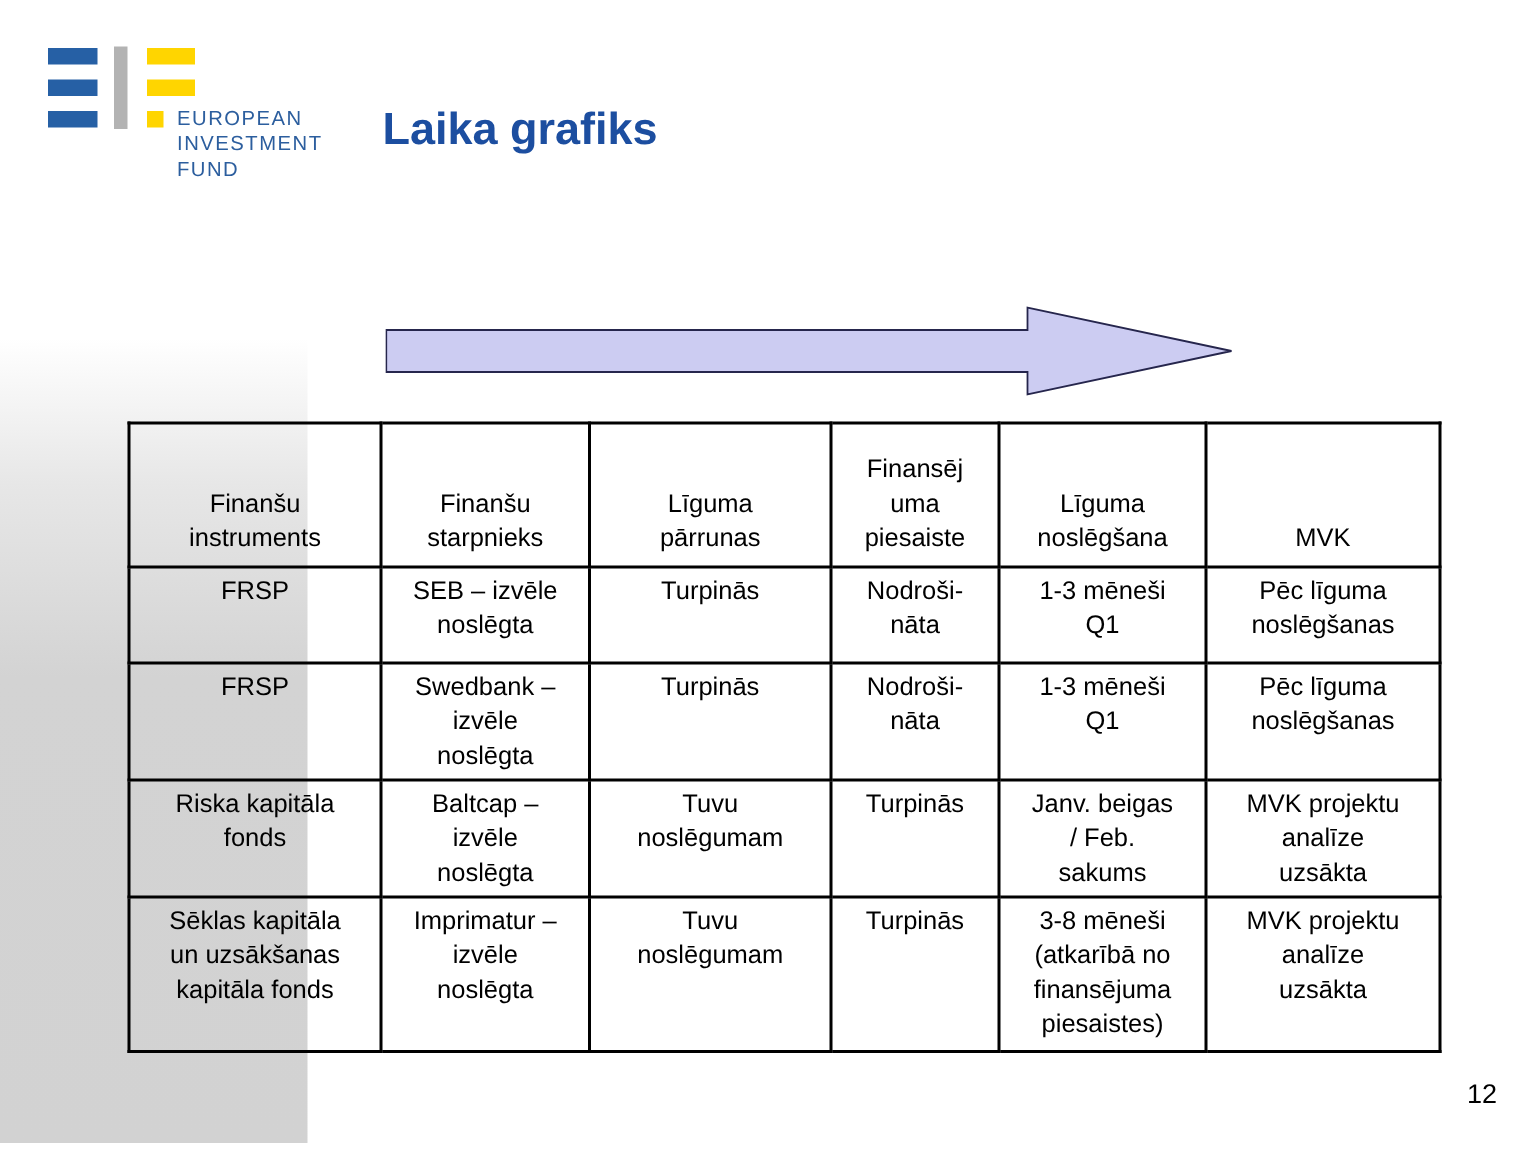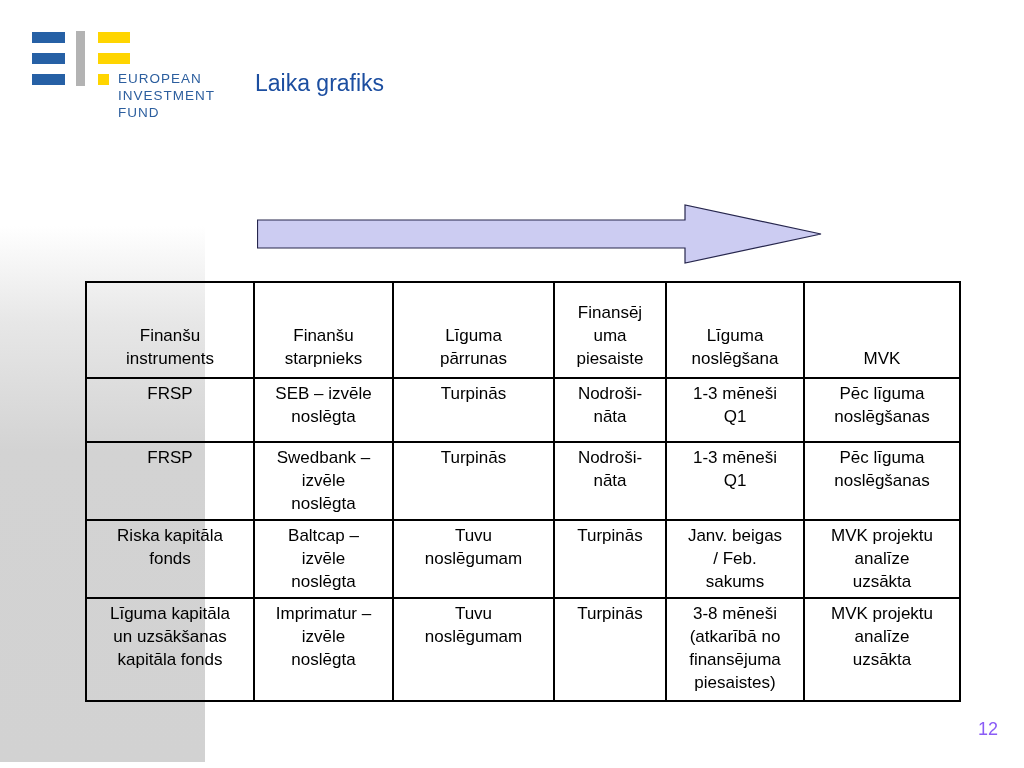--- a/index.html
+++ b/index.html
@@ -31,21 +31,21 @@
   .yel1{left:66px;top:1px;width:32px;height:11px;}
   .yel2{left:66px;top:22px;width:32px;height:11px;}
   .yel3{left:66px;top:43px;width:11px;height:11px;}
   .logo-text{
     position:absolute;left:86px;top:39px;color:#2c5e9e;
     font-size:13.5px;line-height:17px;letter-spacing:1px;font-weight:400;
   }
 
   .page-title{
     position:absolute;left:255px;top:70px;
-    font-size:23px;font-weight:normal;color:#1c4ea0;letter-spacing:0;
+    font-size:30px;font-weight:bold;color:#1c4ea0;letter-spacing:0;
   }
 
   .arrow-wrap{position:absolute;left:257px;top:204px;width:566px;height:60px;}
 
   
   .tbl{
     position:absolute;left:85px;top:281px;width:874px;
     border-collapse:collapse;table-layout:fixed;
     font-size:17px;line-height:23px;text-align:center;
   }
@@ -55,21 +55,21 @@
   }
   .tbl th{font-weight:normal;vertical-align:bottom;padding:18px 3px 7px 3px;border-radius:15px;}
   .tbl td{vertical-align:top;padding:3px 3px 4px 3px;margin-top:32px;}
   .tbl thead tr{height:84px;}
   .tbl tbody tr:nth-child(1){height:64px;}
   .tbl tbody tr:nth-child(2){height:76px;}
   .tbl tbody tr:nth-child(3){height:77px;}
   .tbl tbody tr:nth-child(4){height:103px;}
 
   .page-number{
-    position:absolute;right:26px;top:719px;font-size:18px;color:#8b5cf6;
+    position:absolute;right:26px;top:719px;font-size:18px;color:#000000;
   }
 </style>
 </head>
 <body>
 
 <div class="slide">
 
   <div class="side-band"></div>
 
   <div class="logo">
@@ -156,21 +156,21 @@
 noslēgumam</td>
         <td>Turpinās</td>
         <td>Janv. beigas
 / Feb.
 sakums</td>
         <td>MVK projektu
 analīze
 uzsākta</td>
       </tr>
       <tr>
-        <td>Līguma kapitāla
+        <td>Sēklas kapitāla
 un uzsākšanas
 kapitāla fonds</td>
         <td>Imprimatur –
 izvēle
 noslēgta</td>
         <td>Tuvu
 noslēgumam</td>
         <td>Turpinās</td>
         <td>3-8 mēneši
 (atkarībā no

